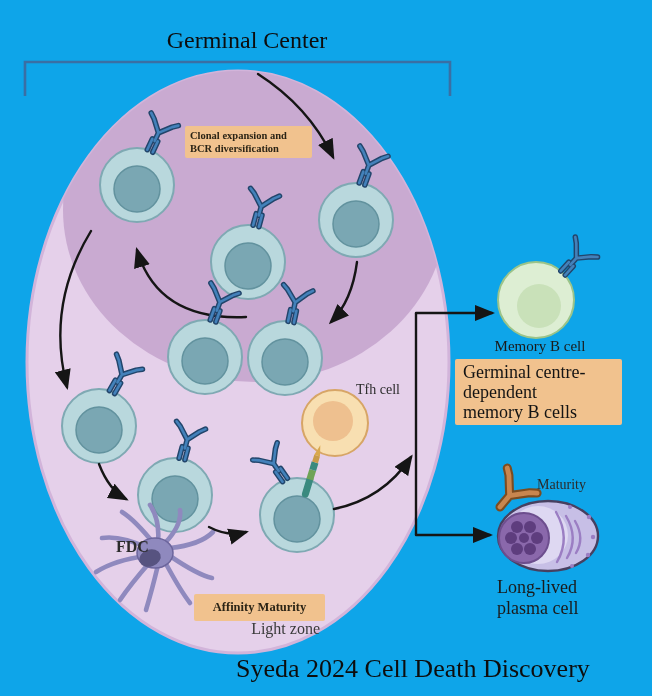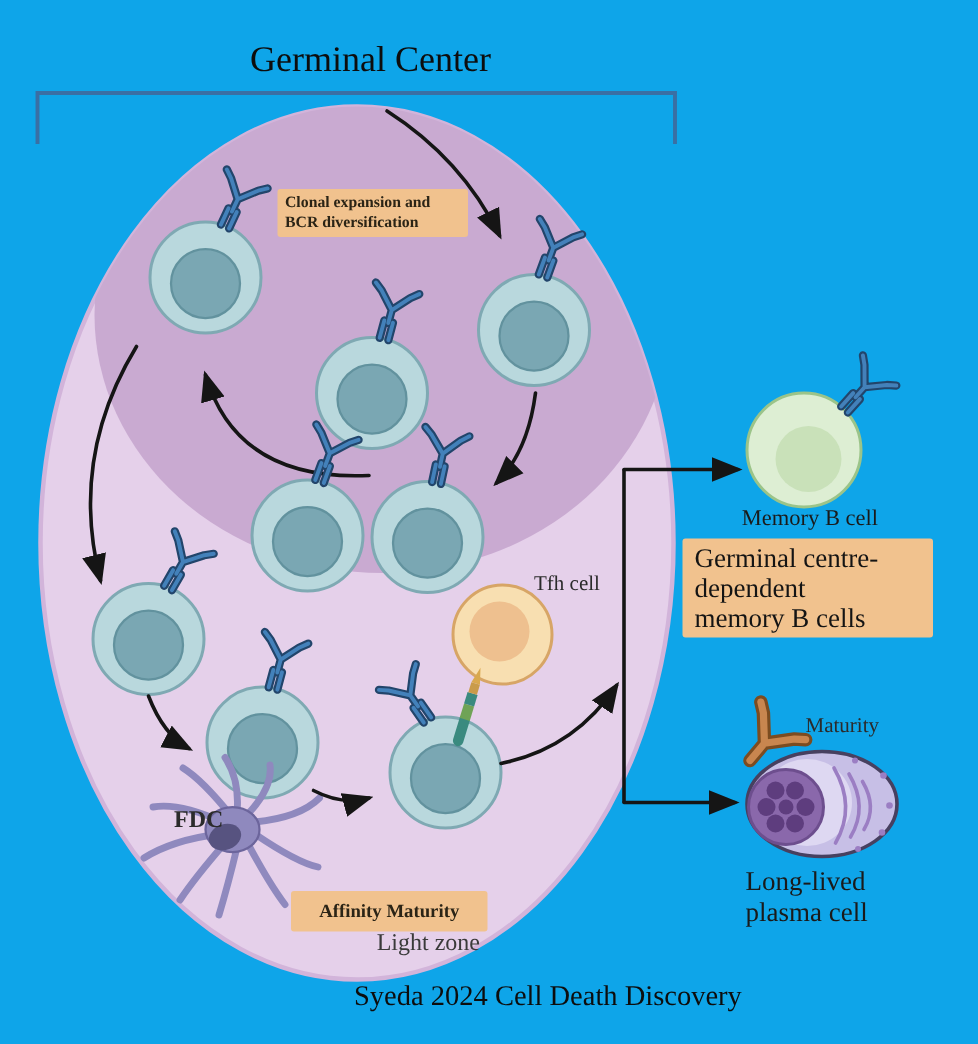--- a/index.html
+++ b/index.html
@@ -17,21 +17,21 @@
     box-sizing:border-box;white-space:pre-line;
   }
   .clonal{left:185px;top:126px;width:127px;padding:3px 5px;font-size:10.5px;font-weight:bold;line-height:13px;text-align:left;}
   .affinity{left:182px;top:594px;width:131px;padding:6px 0;font-size:12.5px;font-weight:bold;text-align:center;margin-left:12px;}
   .gcbox{left:455px;top:359px;width:167px;padding:3px 8px;font-size:18px;line-height:20px;color:#141414;}
   .tfh{left:356px;top:382px;font-size:14px;color:#2b2b2b;}
   .fdc{left:99px;top:538px;font-size:16px;font-weight:bold;color:#2b2b2b;margin-left:17px;}
   .memlbl{left:460px;top:338px;width:160px;text-align:center;font-size:15px;color:#1a1a1a;}
   .ablbl{left:537px;top:477px;font-size:14px;color:#2b2b2b;}
   .plasmalbl{left:497px;top:577px;font-size:18px;line-height:21px;color:#1a1a1a;}
-  .citation{left:236px;top:654px;font-size:19px;color:#0d0d0d;white-space:nowrap;}
+  .citation{left:236px;top:654px;font-size:26px;color:#0d0d0d;white-space:nowrap;}
 
   
   .arrow{fill:none;stroke:#151515;stroke-width:2.4;stroke-linecap:round;}
   .plainline{fill:none;stroke:#151515;stroke-width:2.4;}
   .bracket{fill:none;stroke:#3a6fa4;stroke-width:2.6;}
   .bcr-o{stroke:#22456b;stroke-width:5.5;fill:none;stroke-linecap:round;stroke-linejoin:round;}
   .bcr-i{stroke:#4381ba;stroke-width:2.6;fill:none;stroke-linecap:round;stroke-linejoin:round;}
   .ab-o{stroke:#7c4c20;stroke-width:6;fill:none;stroke-linecap:round;stroke-linejoin:round;}
   .ab-i{stroke:#c8864f;stroke-width:3.2;fill:none;stroke-linecap:round;stroke-linejoin:round;}
   .dendrite{stroke:#8f89be;stroke-width:4.6;fill:none;stroke-linecap:round;}

